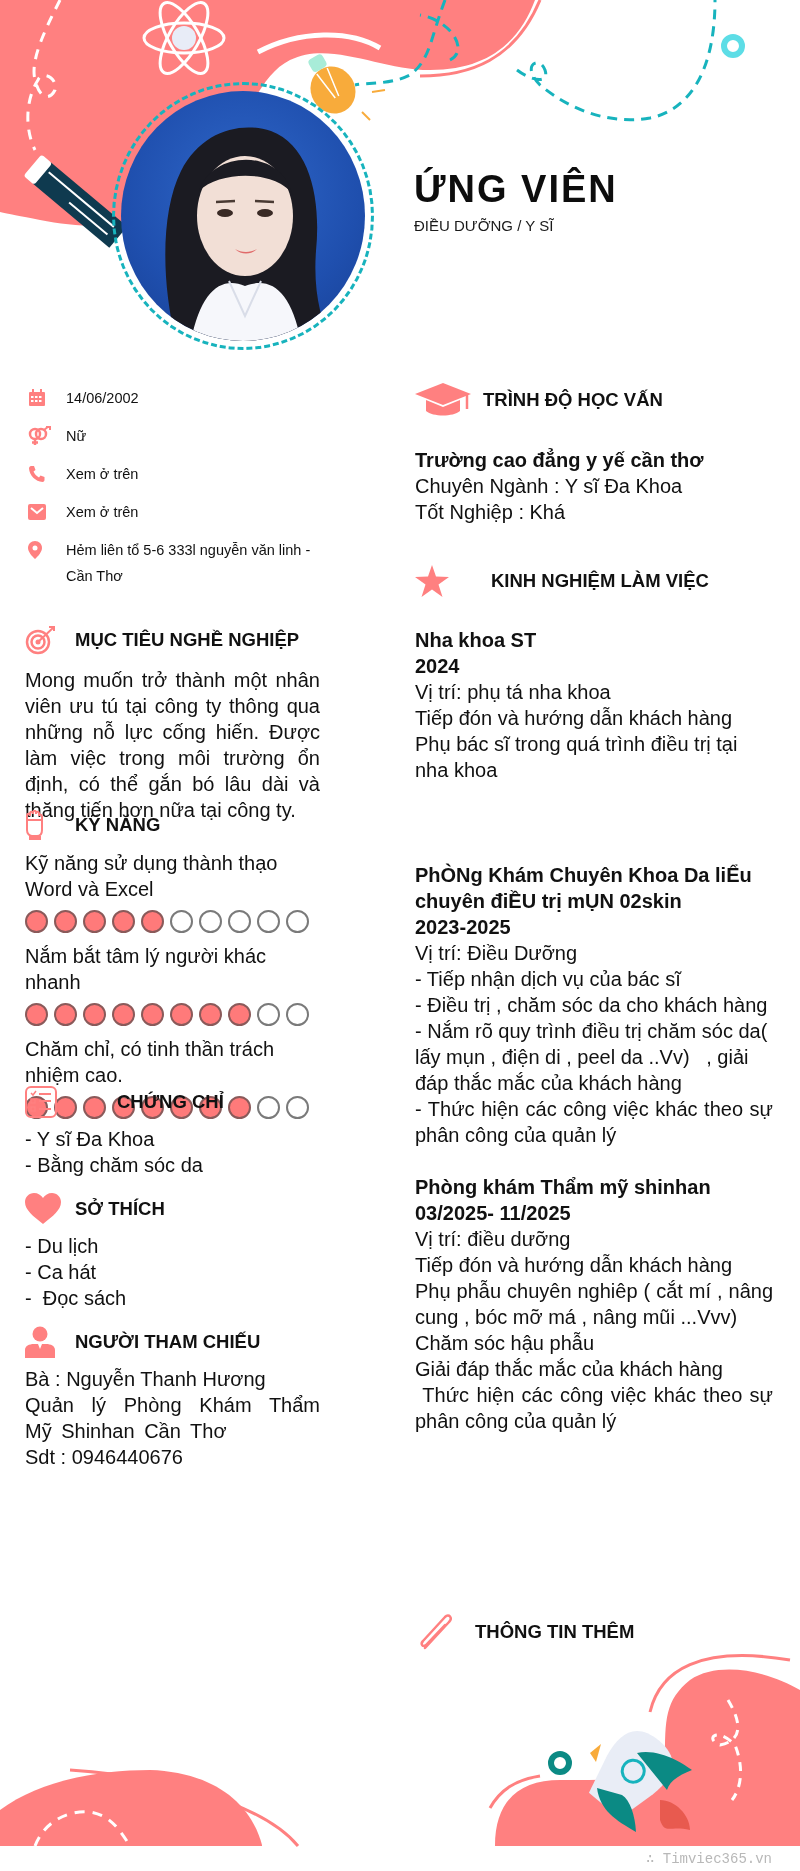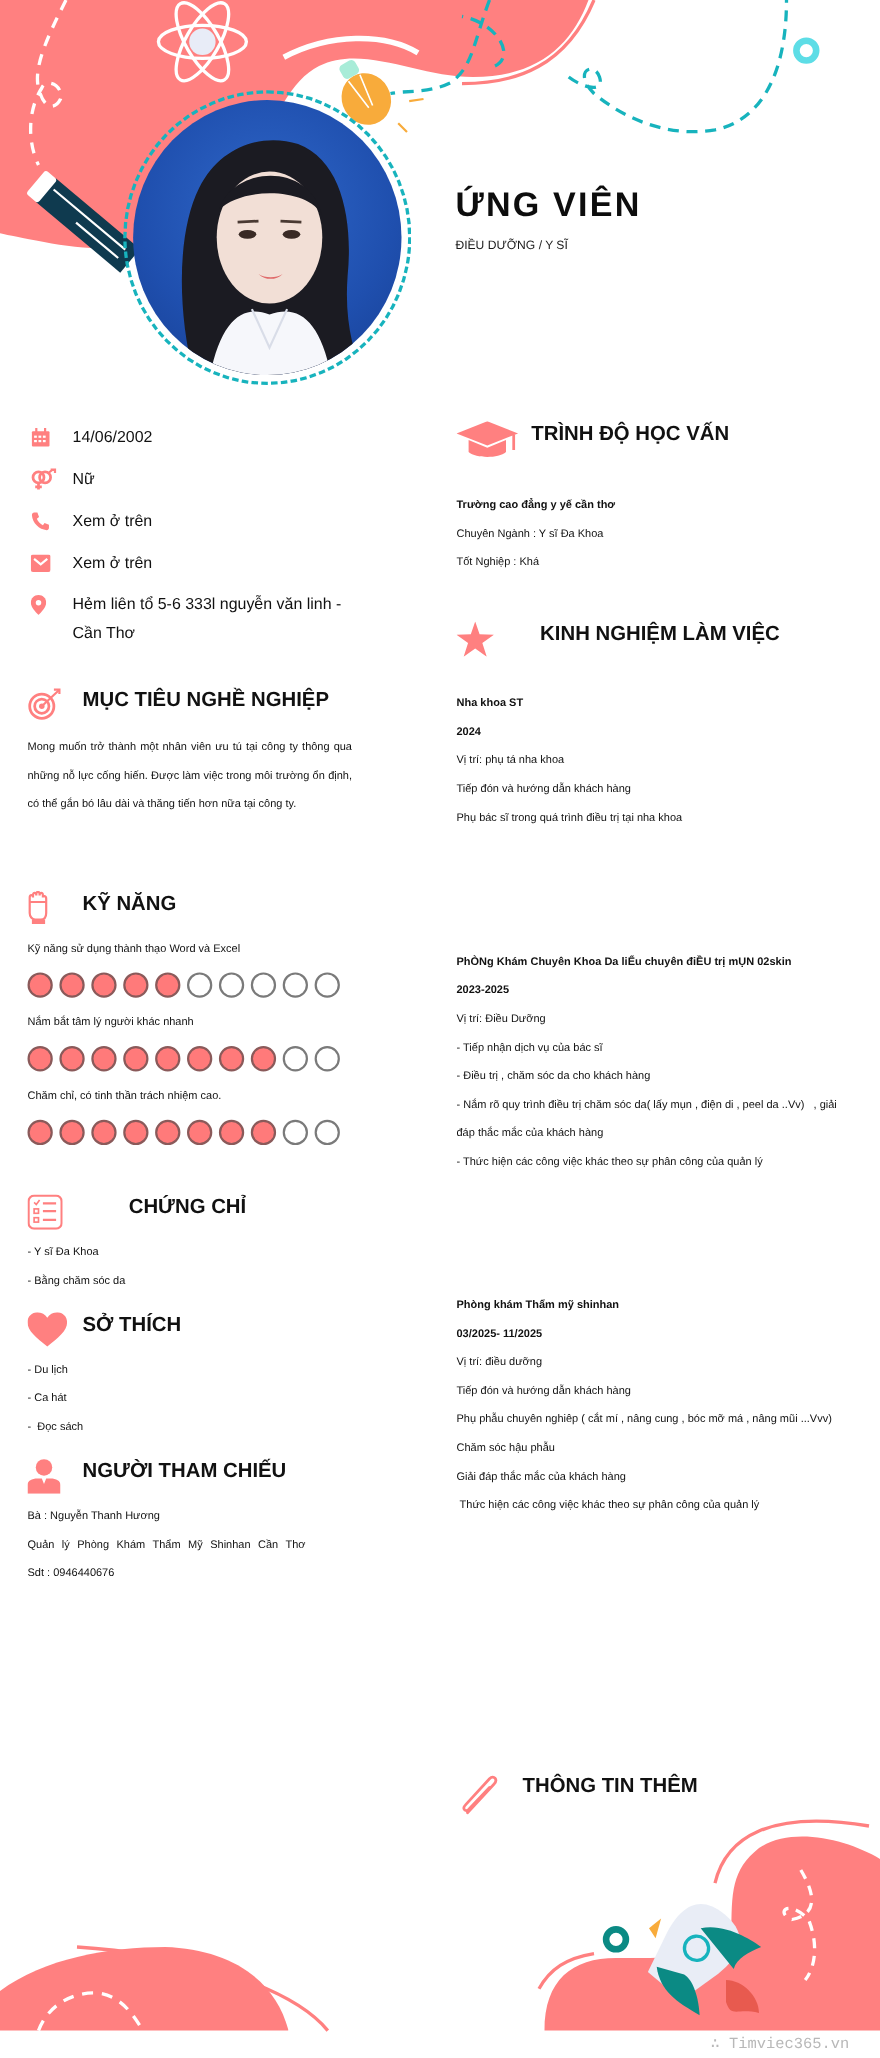--- a/index.html
+++ b/index.html
@@ -18,39 +18,39 @@
     position: absolute; left: 112px; top: 82px; width: 262px; height: 268px;
     border: 3px dashed #17b3bd; border-radius: 50%;
   }
   .avatar {
     position: absolute; left: 6px; top: 6px; width: 244px; height: 250px;
     border-radius: 50%; overflow: hidden;
     background: radial-gradient(circle at 50% 40%, #2f67c9 0%, #1f4fae 60%, #173f93 100%);
   }
   .name {
     position: absolute; left: 414px; top: 168px;
-    font-size: 31px; font-weight: bold; letter-spacing: 2px; color: #0d0d0d;
+    font-size: 38px; font-weight: bold; letter-spacing: 2px; color: #0d0d0d;
   }
   .title {
     position: absolute; left: 414px; top: 217px;
-    font-size: 11px; color: #1a1a1a;
+    font-size: 15px; color: #1a1a1a;
   }
 
   
   .contact { position: absolute; left: 28px; top: 385px; width: 300px; }
   .contact-row { display: flex; align-items: flex-start; font-size: 14.5px; line-height: 26px; margin-bottom: 12px; }
   .contact-row .ico { width: 38px; flex: 0 0 38px; height: 26px; display: flex; align-items: center; }
   .contact-row .txt { flex: 1; }
 
   
-  .sec-h { display: flex; align-items: flex-start; }
+  .sec-h { display: flex; align-items: center; }
   .sec-h .ico { width: 50px; flex: 0 0 50px; display:flex; align-items:center; }
   .sec-h .lbl { font-size: 18.5px; font-weight: bold; color: #111; }
 
-  .text { font-size: 10px; line-height: 26px; color: #111; }
+  .text { font-size: 20px; line-height: 26px; color: #111; }
   .just { text-align: justify; }
   .bold { font-weight: bold; }
 
   
   .left { position: absolute; left: 25px; width: 295px; }
   .dots { display: flex; gap: 6px; margin: 8px 0 10px 0; }
   .dot { width: 23px; height: 23px; border-radius: 50%; border: 2px solid #7a7a7a; background: #ffffff; }
   .dot.on { background: #ff7a7a; border-color: #8a5a5a; }
 
   

